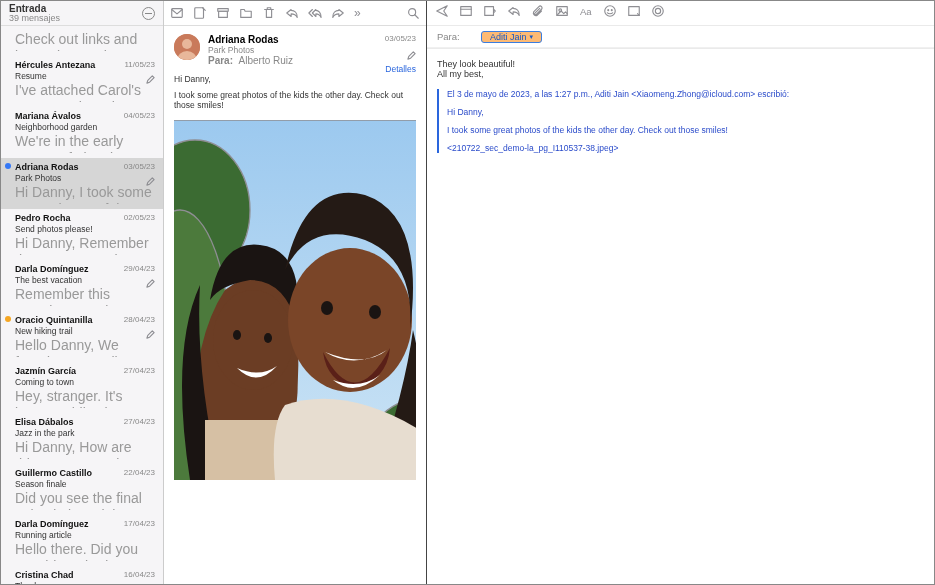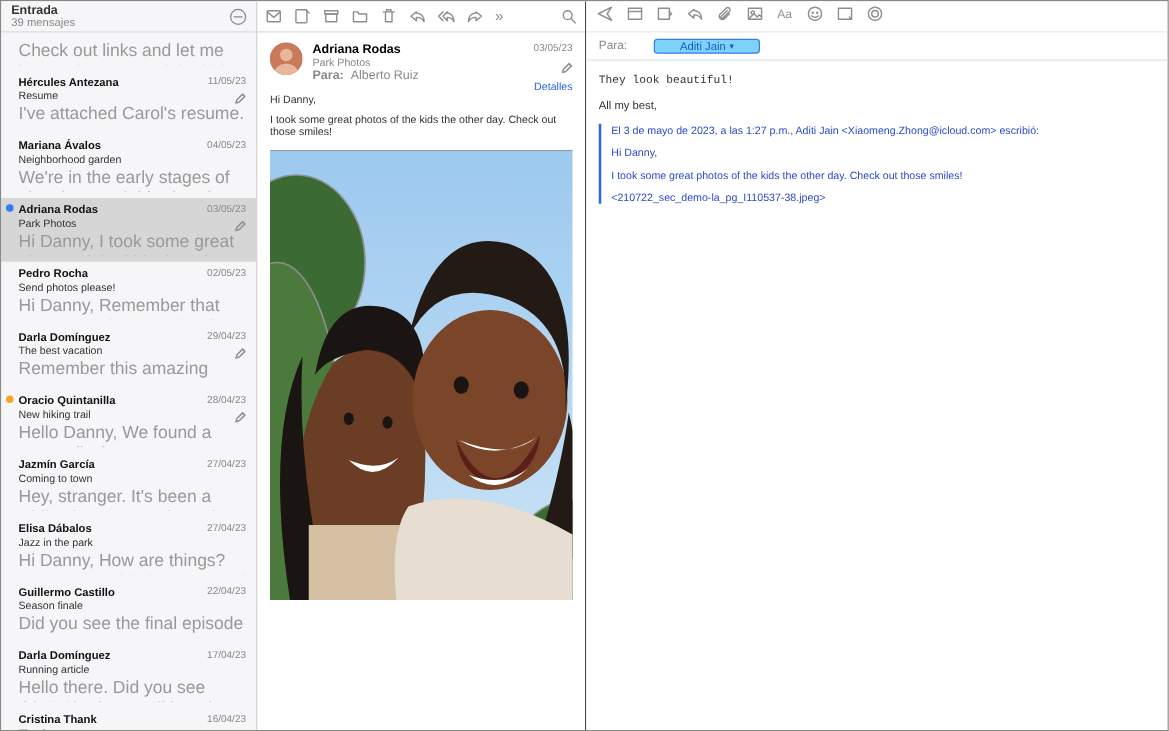--- a/index.html
+++ b/index.html
@@ -1,19 +1,19 @@
 <!DOCTYPE html>
 <html><head>
   <meta charset="utf-8">
   <style>
     * { margin:0; padding:0; box-sizing:border-box; font-family:-apple-system, "Helvetica Neue", Arial, sans-serif; -webkit-font-smoothing:antialiased;}
     body { width:935px; height:585px; overflow:hidden; border:1px solid #888;}
     .app { display:flex; height:100%;}
     
-    .col-list { width:205px; background:#f6f5f7; display:flex; flex-direction:column; border-right:1px solid #ccc;}
+    .col-list { width:163px; background:#f6f5f7; display:flex; flex-direction:column; border-right:1px solid #ccc;}
     .list-head { height:25px; display:flex; justify-content:space-between; align-items:center; padding:0 8px; border-bottom:1px solid #ddd;}
     .list-head-left {line-height:1.1;}
     .list-head-title { font-size:10px; font-weight:600; color:#333;}
     .list-head-sub { font-size:9px; color:#888;}
     .inbox-icon { width:13px; height:13px; border:1.3px solid #888; border-radius:50%; position:relative;}
     .inbox-icon:after { content:""; position:absolute; width:7px; height:1.3px; background:#888; top:5px; left:2px;}
     .messages { flex:1; overflow:auto;}
     .msg { padding:4px 8px 5px 14px; position:relative;}
     .msg.sel { background:#d6d6d6;}
     .msg .date { position:absolute; top:4px; right:8px; font-size:8px; color:#888;}
@@ -40,21 +40,21 @@
     .mh-det { position:absolute; top:38px; right:10px; font-size:8.5px; color:#2a66dd;}
     .mh-sketch { width:9px; height:9px; position:absolute; top:20px; right:10px;}
     .mid-body { padding:0 10px; font-size:8.5px; color:#333;}
     .photo { margin-top:10px; width:100%; height:360px;}
     
     .col-right { flex:1; background:#fff; display:flex; flex-direction:column;}
     .rtb { height:25px; display:flex; align-items:center; padding:0 8px; gap:10px; border-bottom:1px solid #eaeaea;}
     .fields { border-bottom:1px solid #eaeaea;}
     .fld { display:flex; align-items:center; min-height:22px; border-bottom:1px solid #f0f0f0; padding:0 10px; font-size:9.5px;}
     .fld .lab { color:#888; width:44px;}
-    .pill { background:#7dd3fc; color:#1558c4; border:1px solid #3a7de0; border-radius:3px; font-size:9px; padding:0 20px; display:inline-flex; align-items:center; gap:3px;}
+    .pill { background:#fdba74; color:#1558c4; border:1px solid #3a7de0; border-radius:3px; font-size:9px; padding:0 8px; display:inline-flex; align-items:center; gap:3px;}
     .pill .cd { font-size:7px;}
     .content { padding:10px; font-size:9px; color:#333;}
     .quoted { margin-top:10px; border-left:2px solid #2a66dd; padding-left:8px; font-size:8.5px; color:#2a4bca;}
     .quoted .hline { margin-bottom:8px;}
     .quoted .q1 { color:#2a4bca;}
     svg { stroke:#8e8e93; stroke-width:1.3; fill:none; stroke-linecap:round; stroke-linejoin:round;}
     .rtb .ico svg, .tb .ico svg {width:14px; height:14px;}
   </style>
 </head>
 <body>
@@ -145,21 +145,21 @@
           <div class="prev">Did you see the final episode last night? I screamed at the TV at the last scene. I can't believe it! What did you think? Do you thi…</div>
         </div>
         <div class="msg">
           <span class="date">17/04/23</span>
           <div class="from">Darla Domínguez</div>
           <div class="subj">Running article</div>
           <div class="prev">Hello there. Did you see this? Chad was talking about checking out some of the places in the article.</div>
         </div>
         <div class="msg">
           <span class="date">16/04/23</span>
-          <div class="from">Cristina Thank</div>
+          <div class="from">Cristina Chad</div>
           <div class="subj">Thank you</div>
         </div>
       </div>
   </div>
 
   <div class="col-mid">
     <div class="tb">
       <span class="ico">
           <svg viewBox="0 0 16 16">
             <rect x="2" y="3" width="12" height="10" rx="1"></rect>
@@ -319,21 +319,21 @@
     <div class="fields">
       <div class="fld">
         <span class="lab">Para:</span>
         <span class="pill">
             <span>Aditi Jain</span>
             <span class="cd">▾</span>
           </span>
       </div>
     </div>
     <div class="content">
-      <div style="margin-bottom:10px;font-family:Liberation Mono, monospace;">They look beautiful!</div>
+      <div style="">They look beautiful!</div>
       <div>All my best,</div>
       <div class="quoted">
         <div class="hline">El 3 de mayo de 2023, a las 1:27 p.m., Aditi Jain &lt;Xiaomeng.Zhong@icloud.com&gt; escribió:</div>
         <div class="q1" style="margin-bottom:8px;">Hi Danny,</div>
         <div class="q1" style="margin-bottom:8px;">I took some great photos of the kids the other day. Check out those smiles!</div>
         <div class="q1">&lt;210722_sec_demo-la_pg_I110537-38.jpeg&gt;</div>
       </div>
     </div>
   </div>
 </div>

